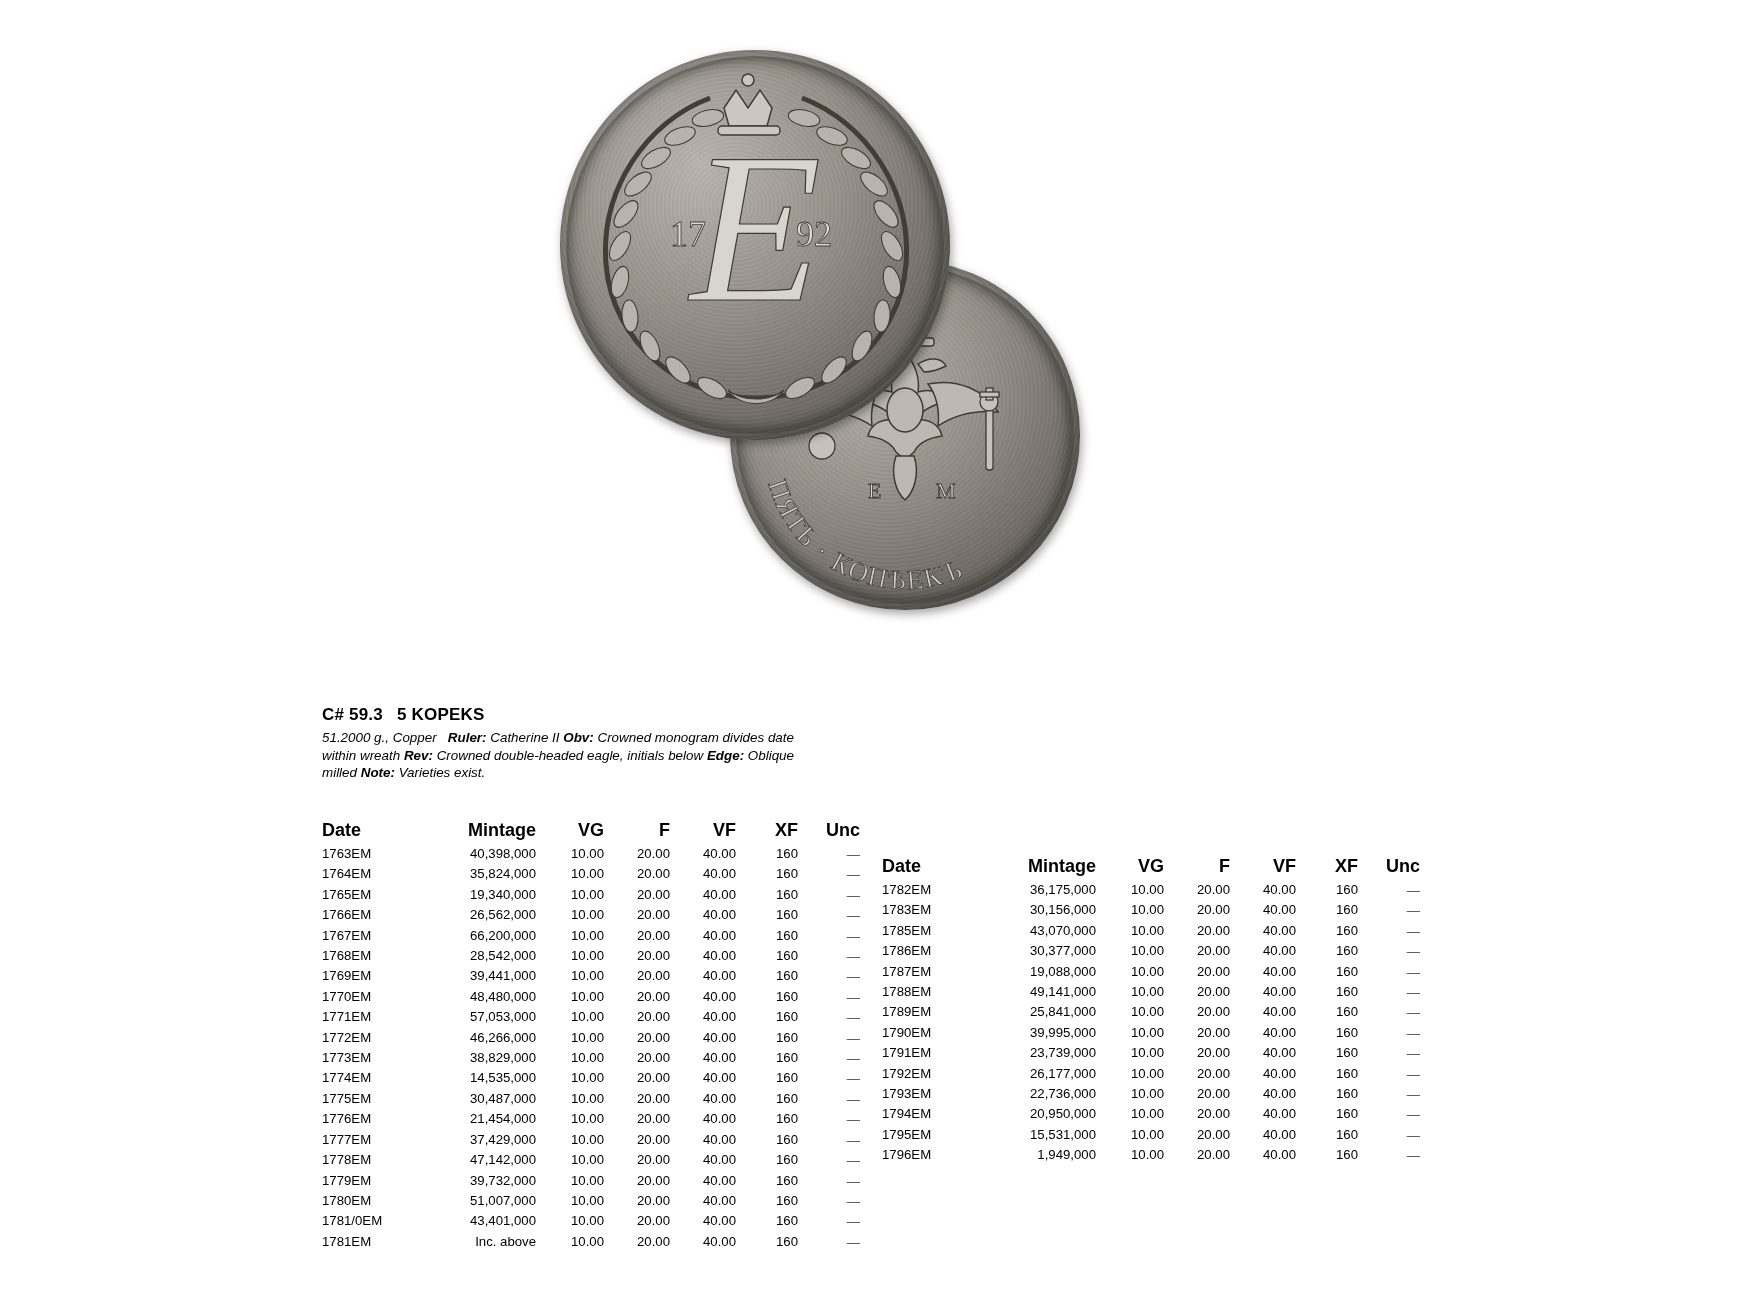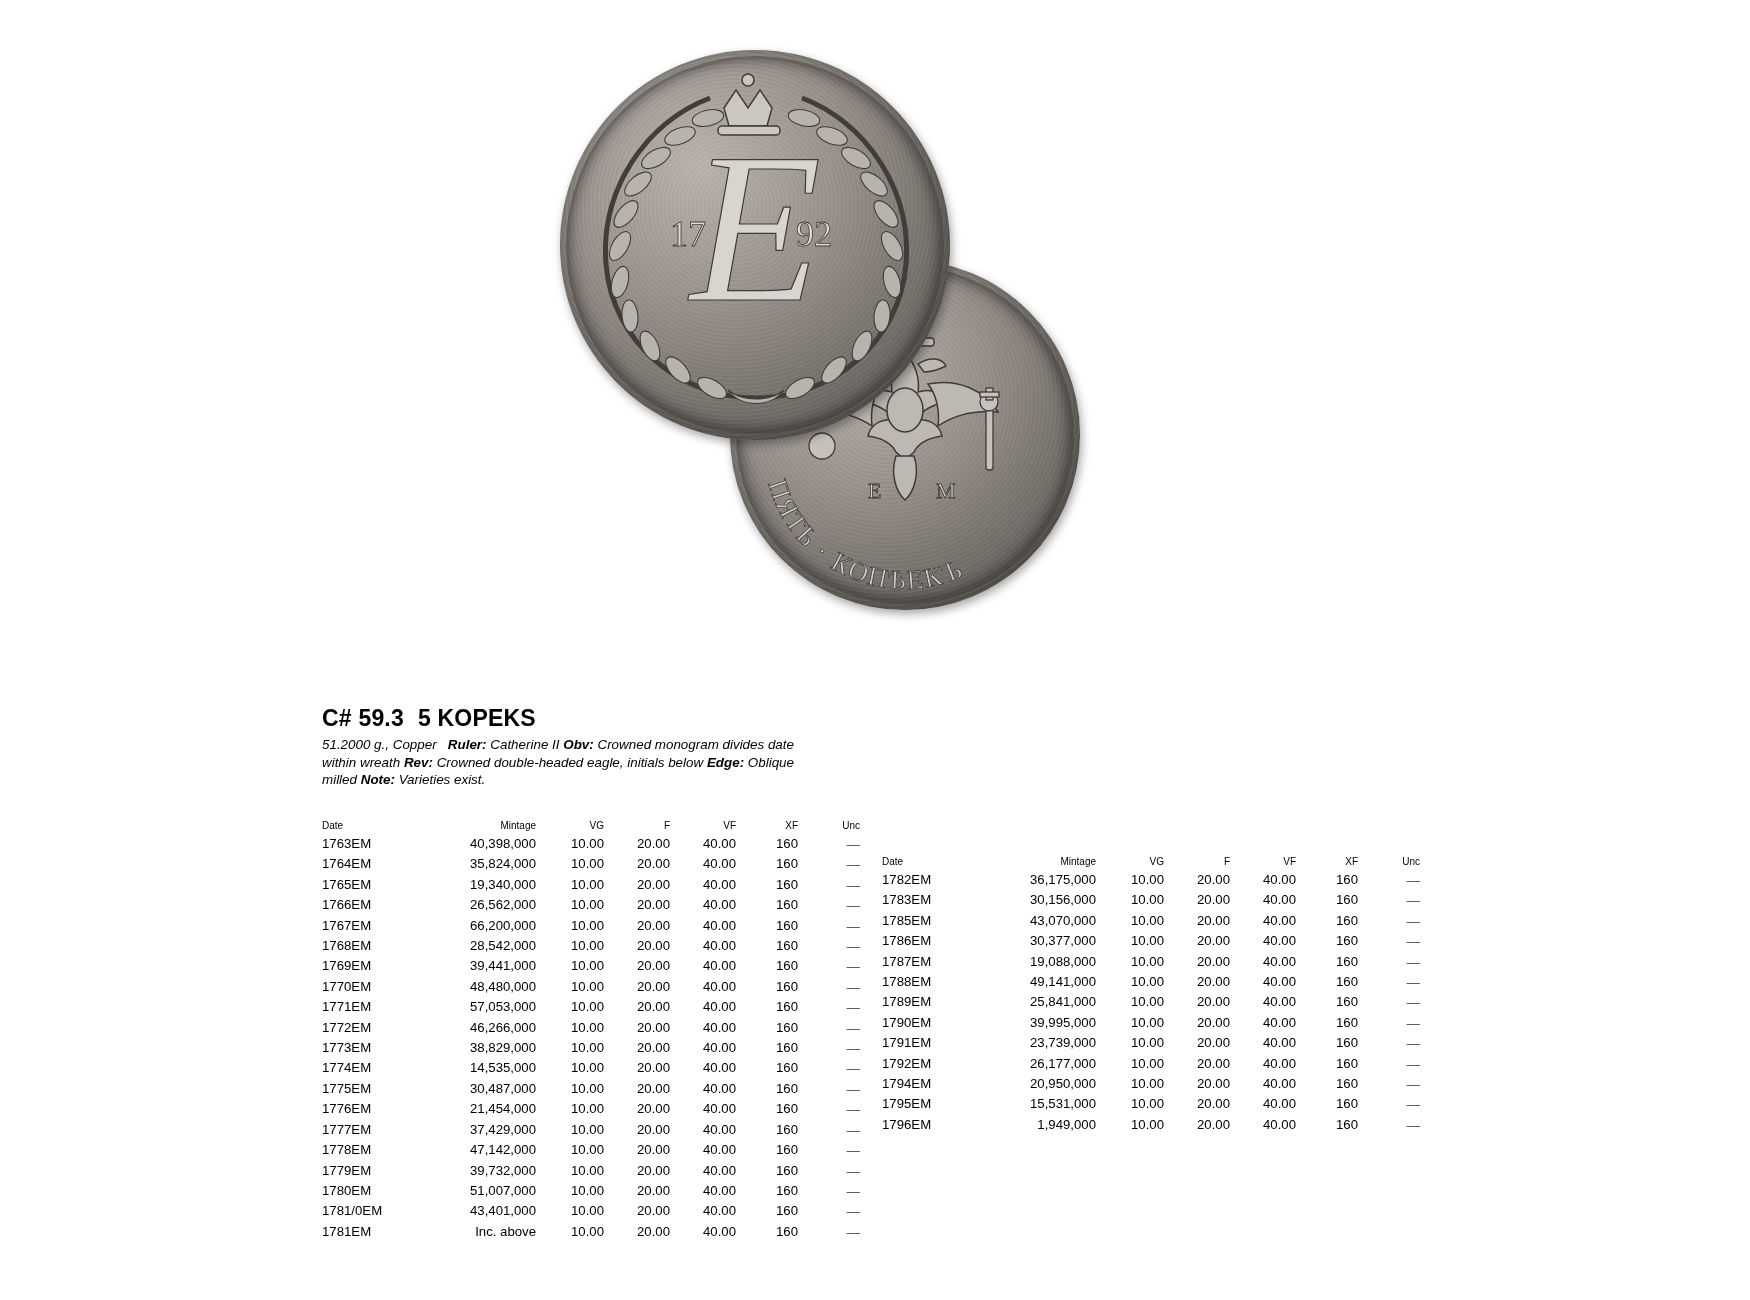--- a/index.html
+++ b/index.html
@@ -90,21 +90,21 @@
   }
 
   
   .catalog {
     position: absolute;
     left: 322px;
     top: 705px;
     width: 1100px;
   }
   .cat-heading {
-    font-size: 23px;
+    font-size: 17px;
     font-weight: bold;
     letter-spacing: 0.2px;
     margin-bottom: 4px;
   }
   .cat-heading .code { margin-right: 14px; }
   .cat-desc {
     font-size: 13.4px;
     line-height: 17.6px;
     width: 505px;
     text-align: left;
@@ -117,22 +117,22 @@
     position: absolute;
     left: 322px;
     top: 820px;
     width: 1100px;
   }
   table.price {
     border-collapse: collapse;
     font-size: 13.2px;
   }
   table.price th {
-    font-weight: normal;
-    font-size: 10px;
+    font-weight: bold;
+    font-size: 18px;
     padding: 0 0 3px 0;
     text-align: right;
     margin-top: 37px;
   }
   table.price td {
     padding: 0;
     line-height: 20.4px;
     text-align: right;
     white-space: nowrap;
   }
@@ -580,20 +580,29 @@
         <tr>
           <td class="c-date">1792EM</td>
           <td class="c-mint">26,177,000</td>
           <td class="c-vg">10.00</td>
           <td class="c-f">20.00</td>
           <td class="c-vf">40.00</td>
           <td class="c-xf">160</td>
           <td class="c-unc dash">—</td>
         </tr>
         <tr>
+          <td class="c-date">1793EM</td>
+          <td class="c-mint">22,736,000</td>
+          <td class="c-vg">10.00</td>
+          <td class="c-f">20.00</td>
+          <td class="c-vf">40.00</td>
+          <td class="c-xf">160</td>
+          <td class="c-unc dash">—</td>
+        </tr>
+        <tr>
           <td class="c-date">1794EM</td>
           <td class="c-mint">20,950,000</td>
           <td class="c-vg">10.00</td>
           <td class="c-f">20.00</td>
           <td class="c-vf">40.00</td>
           <td class="c-xf">160</td>
           <td class="c-unc dash">—</td>
         </tr>
         <tr>
           <td class="c-date">1795EM</td>

